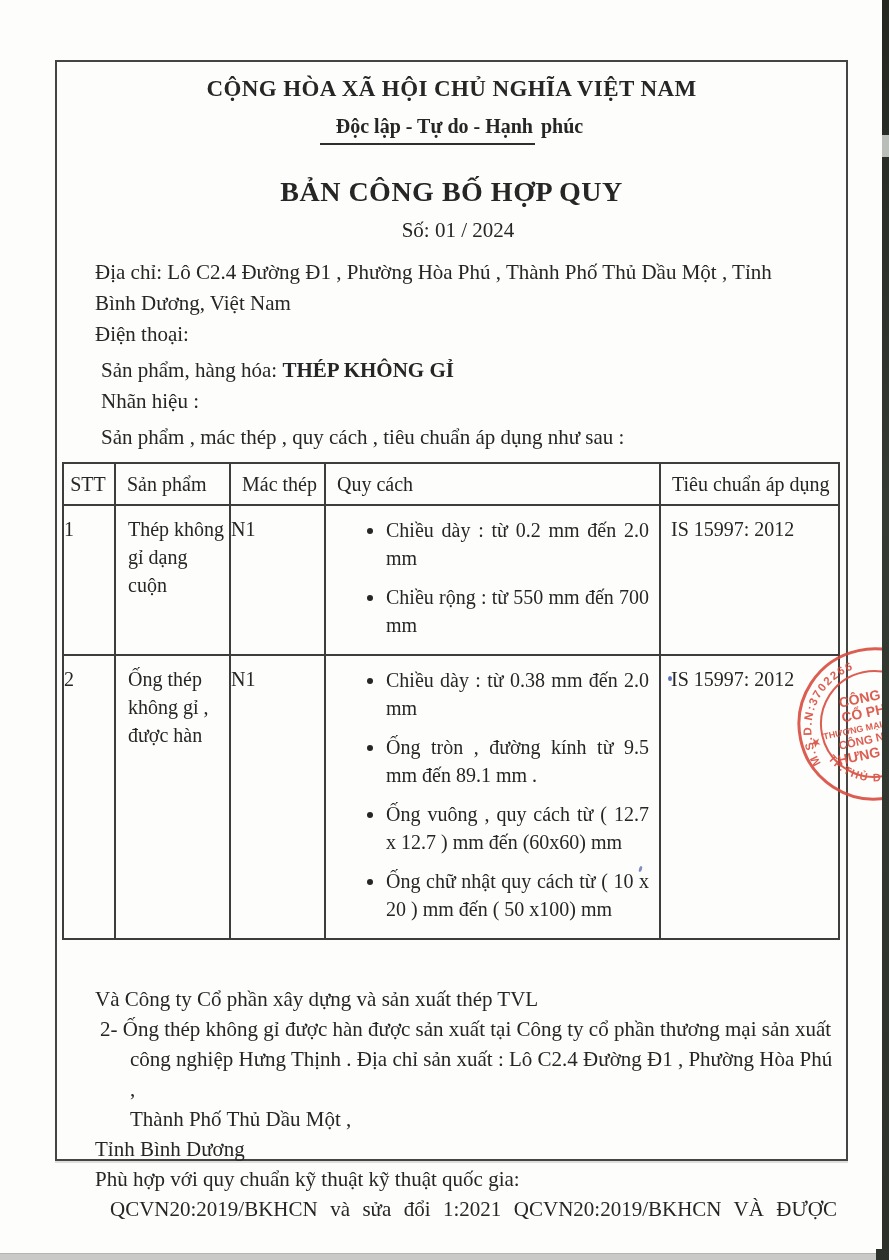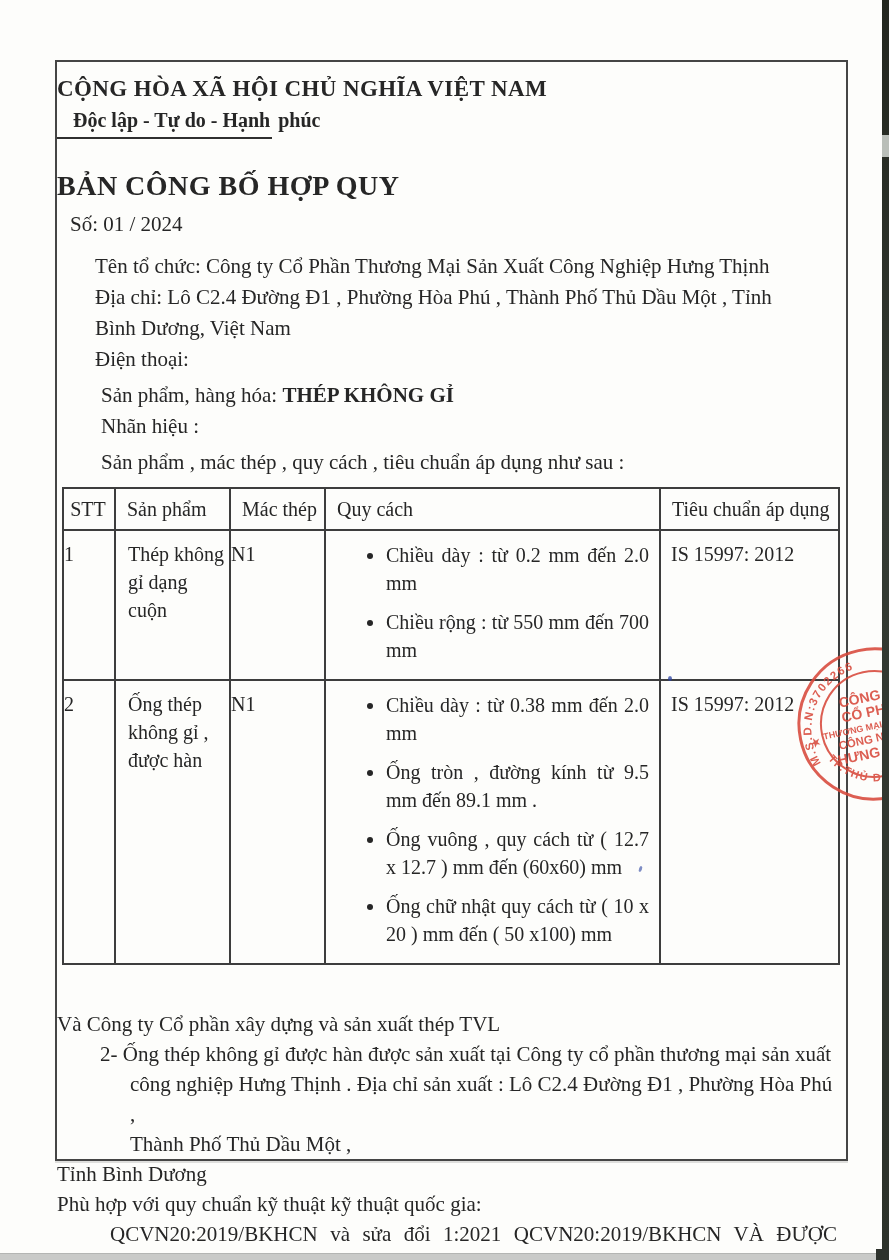--- a/index.html
+++ b/index.html
@@ -50,23 +50,23 @@
     position: absolute;
     left: 55px; top: 60px;
     width: 793px; height: 1101px;
     border: 2px solid #454545;
     box-shadow: 0 2px 0 rgba(0,0,0,0.12);
     padding-top: 12px;
     z-index: 2;
   }
 
   
-  .hdr { }
+  .hdr { text-align: center; }
   .national-title { font-size: 23px; font-weight: bold; letter-spacing: 0.4px; line-height: 30px; }
-  .motto { font-size: 20px; font-weight: bold; margin-top: 2px; line-height: 28px; }
+  .motto { font-size: 20px; font-weight: bold; margin-top: 8px; line-height: 28px; }
   .motto-u { border-bottom: 2.5px solid #2f2f2f; padding: 0 2px 3px 16px; display: inline-block; }
   .motto-tail { margin-left: 6px; }
   .doc-title { font-size: 28px; font-weight: bold; letter-spacing: 0.5px; margin-top: 30px; line-height: 34px; }
   .doc-number { font-size: 21px; margin-top: 7px; line-height: 28px; padding-left: 13px; }
 
   
   .info { margin-top: 13px; font-size: 21px; line-height: 31px; }
   .info p { margin: 0 46px 0 38px; }
   .info p.indent2 { margin-left: 44px; }
   .info .gap-top { margin-top: 5px; }
@@ -100,21 +100,21 @@
   td.cell-stt { text-align: center; padding-top: 9px; }
   td.cell-prod { padding: 9px 0 4px 12px; text-align: justify; }
   td.cell-grade { text-align: center; padding-top: 9px; }
   td.cell-spec { padding: 4px 4px 4px 0; }
   td.cell-std { padding: 9px 4px 4px 10px; }
   ul.spec-list { list-style: disc; margin: 6px 0 0 12px; padding-left: 48px; }
   ul.spec-list li { margin-bottom: 11px; padding-right: 6px; text-align: justify; }
 
   
   .notes { margin-top: 44px; font-size: 21px; line-height: 30px; }
-  .notes div { margin-right: 8px; }
+  .notes div { margin-left: 38px; margin-right: 8px; }
   .notes .num-line { margin-left: 43px; }
   .notes .cont-line { margin-left: 73px; }
   .reg-line1 {
     margin-left: 53px !important; margin-right: 9px !important;
     text-align: justify; text-align-last: justify;
   }
 
   
   .stamp {
     position: absolute;
@@ -132,21 +132,20 @@
   <div class="box">
 
     <div class="hdr">
       <div class="national-title">CỘNG HÒA XÃ HỘI CHỦ NGHĨA VIỆT NAM</div>
       <div class="motto"><span class="motto-u">Độc lập - Tự do - Hạnh</span><span class="motto-tail">phúc</span></div>
       <div class="doc-title">BẢN CÔNG BỐ HỢP QUY</div>
       <div class="doc-number">Số: 01 / 2024</div>
     </div>
 
     <div class="info">
-      <p>Tên tổ chức: Công ty Cổ Phần Thương Mại Sản Xuất Công Nghiệp Hưng Thịnh</p>
       <p>Địa chỉ: Lô C2.4 Đường Đ1 , Phường Hòa Phú , Thành Phố Thủ Dầu Một , Tỉnh Bình Dương, Việt Nam</p>
       <p>Điện thoại:</p>
       <p class="indent2 gap-top"><span>Sản phẩm, hàng hóa: </span><span class="bold">THÉP KHÔNG GỈ</span></p>
       <p class="indent2">Nhãn hiệu :</p>
       <p class="indent2 gap-top">Sản phẩm , mác thép , quy cách , tiêu chuẩn áp dụng như sau :</p>
     </div>
 
     <table class="spec">
       <colgroup>
           <col class="c1">

